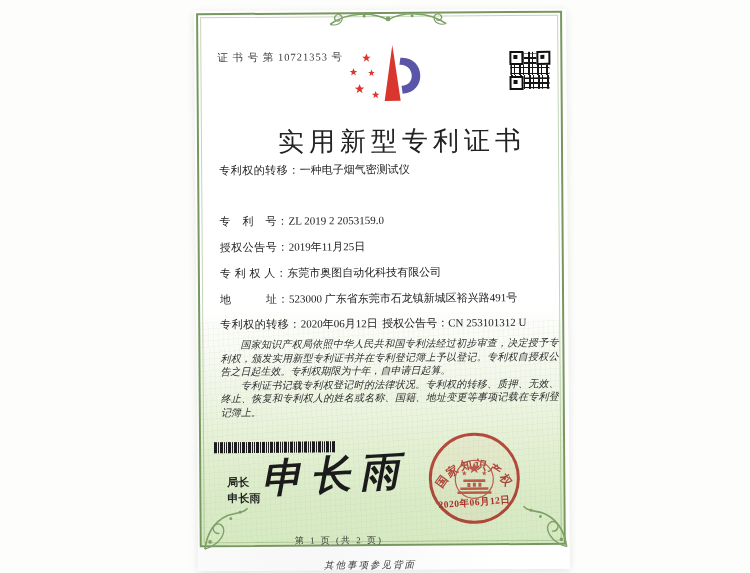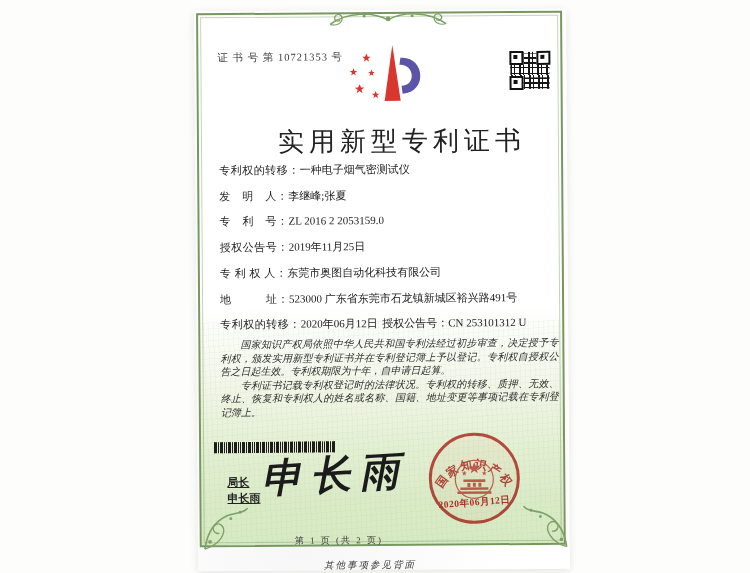--- a/index.html
+++ b/index.html
@@ -61,21 +61,21 @@
     position:absolute;left:20px;top:323px;width:338px;
     font-size:10px;line-height:13.5px;color:#2e2e2e;font-style:italic;text-align:justify;
   }
   .legal p{margin:0;text-indent:2em;}
   .barcode{
     position:absolute;left:13px;top:427px;width:121px;height:11px;
     background:
       repeating-linear-gradient(90deg,#1c1c1c 0 1px,transparent 1px 2px),
       repeating-linear-gradient(90deg,#1c1c1c 0 2px,transparent 2px 7px);
   }
-  .director{position:absolute;left:26px;top:459px;font-size:11px;font-weight:bold;color:#222;line-height:16px;text-decoration:underline;}
+  .director{position:absolute;left:26px;top:459px;font-size:11px;font-weight:bold;color:#222;line-height:16px;}
   .signature{
     position:absolute;left:60px;top:433px;font-size:40px;color:#1b1b1b;
     font-style:italic;font-weight:bold;letter-spacing:9px;transform:rotate(-3deg);
     font-family:"DejaVu Serif","Liberation Serif",serif;white-space:nowrap;
   }
   .seal{position:absolute;left:226px;top:418px;width:94px;height:94px;mix-blend-mode:multiply;opacity:.92;}
   .seal-date{
     position:absolute;left:226px;top:483px;width:94px;text-align:center;
     font-size:9.5px;color:#a83228;transform:rotate(-4deg);font-weight:bold;letter-spacing:.5px;
   }
@@ -133,22 +133,21 @@
       <div class="qr">
         <div class="qr-noise"></div>
         <div class="finder tl"></div>
         <div class="finder tr"></div>
         <div class="finder bl"></div>
       </div>
 
       <h1 class="title">实用新型专利证书</h1>
 
       <div class="row" style="top:148px"><span class="lab">专利权的转移：</span><span>一种电子烟气密测试仪</span></div>
-      <div class="row" style="top:174px"><span class="lab">发　明　人：</span><span>李继峰;张夏</span></div>
-      <div class="row" style="top:199px"><span class="lab">专　利　号：</span><span>ZL 2016 2 2053159.0</span></div>
+      <div class="row" style="top:199px"><span class="lab">专　利　号：</span><span>ZL 2019 2 2053159.0</span></div>
       <div class="row" style="top:225px"><span class="lab">授权公告号：</span><span>2019年11月25日</span></div>
       <div class="row" style="top:251px"><span class="lab">专 利 权 人：</span><span>东莞市奥图自动化科技有限公司</span></div>
       <div class="row" style="top:277px"><span class="lab">地　　　址：</span><span>523000 广东省东莞市石龙镇新城区裕兴路491号</span></div>
       <div class="row" style="top:302px"><span class="lab">专利权的转移：</span><span>2020年06月12日</span></div>
       <div class="row2" style="top:302px"><span class="lab">授权公告号：</span><span>CN 253101312 U</span></div>
 
       <div class="legal">
         <p>国家知识产权局依照中华人民共和国专利法经过初步审查，决定授予专利权，颁发实用新型专利证书并在专利登记簿上予以登记。专利权自授权公告之日起生效。专利权期限为十年，自申请日起算。</p>
         <p>专利证书记载专利权登记时的法律状况。专利权的转移、质押、无效、终止、恢复和专利权人的姓名或名称、国籍、地址变更等事项记载在专利登记簿上。</p>
       </div>

